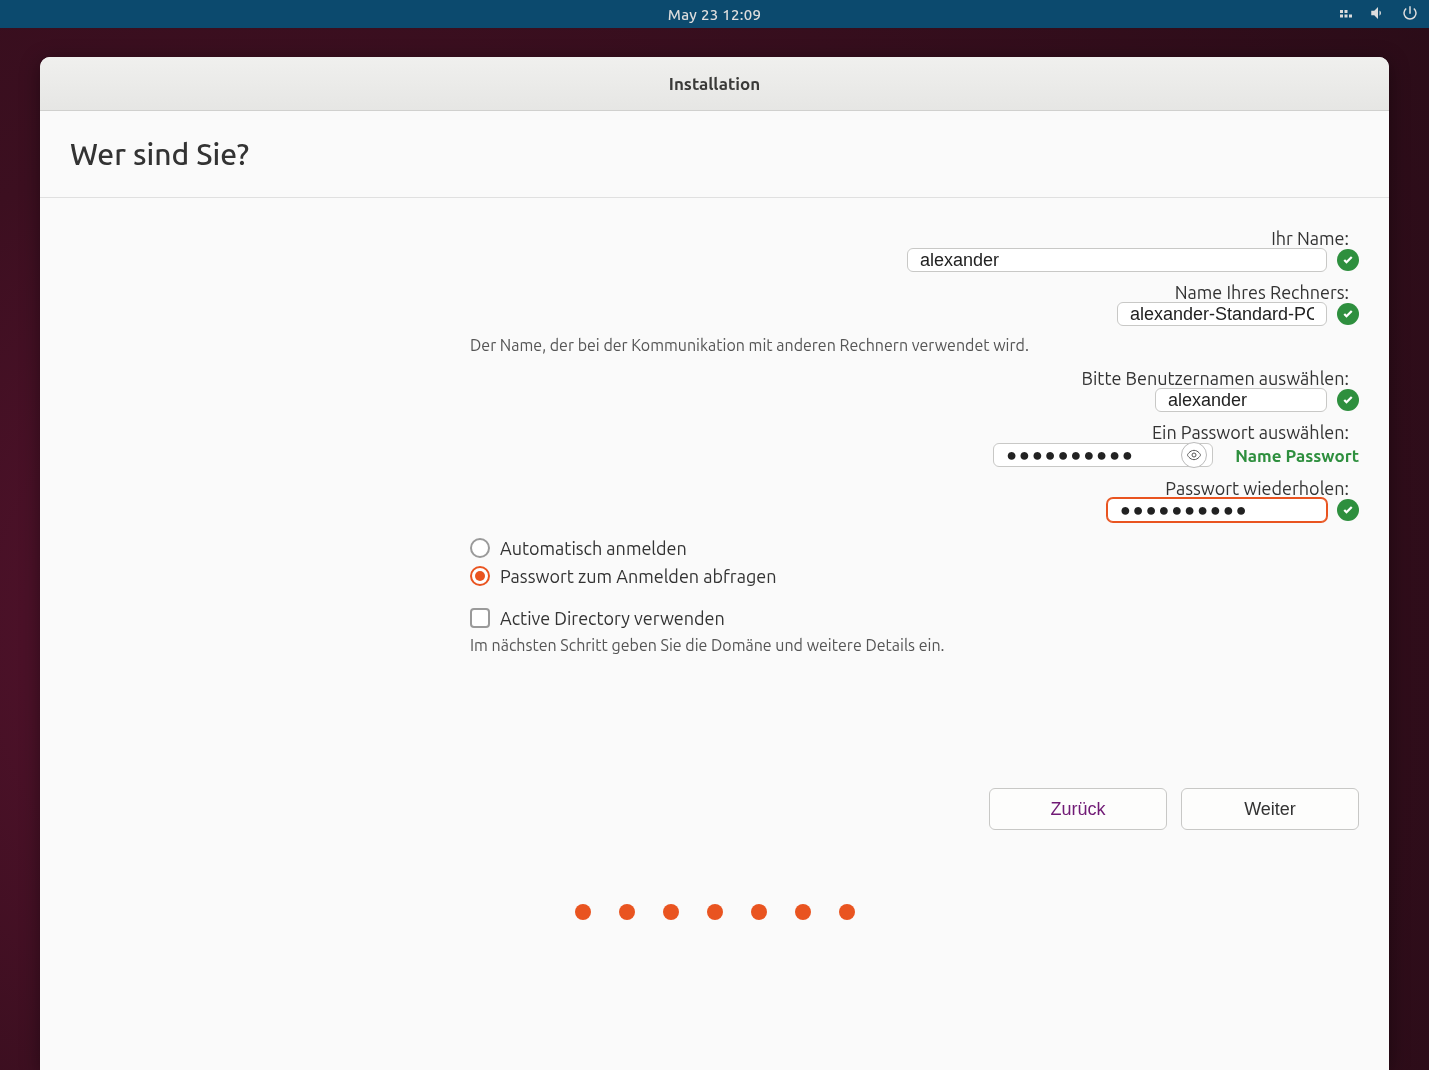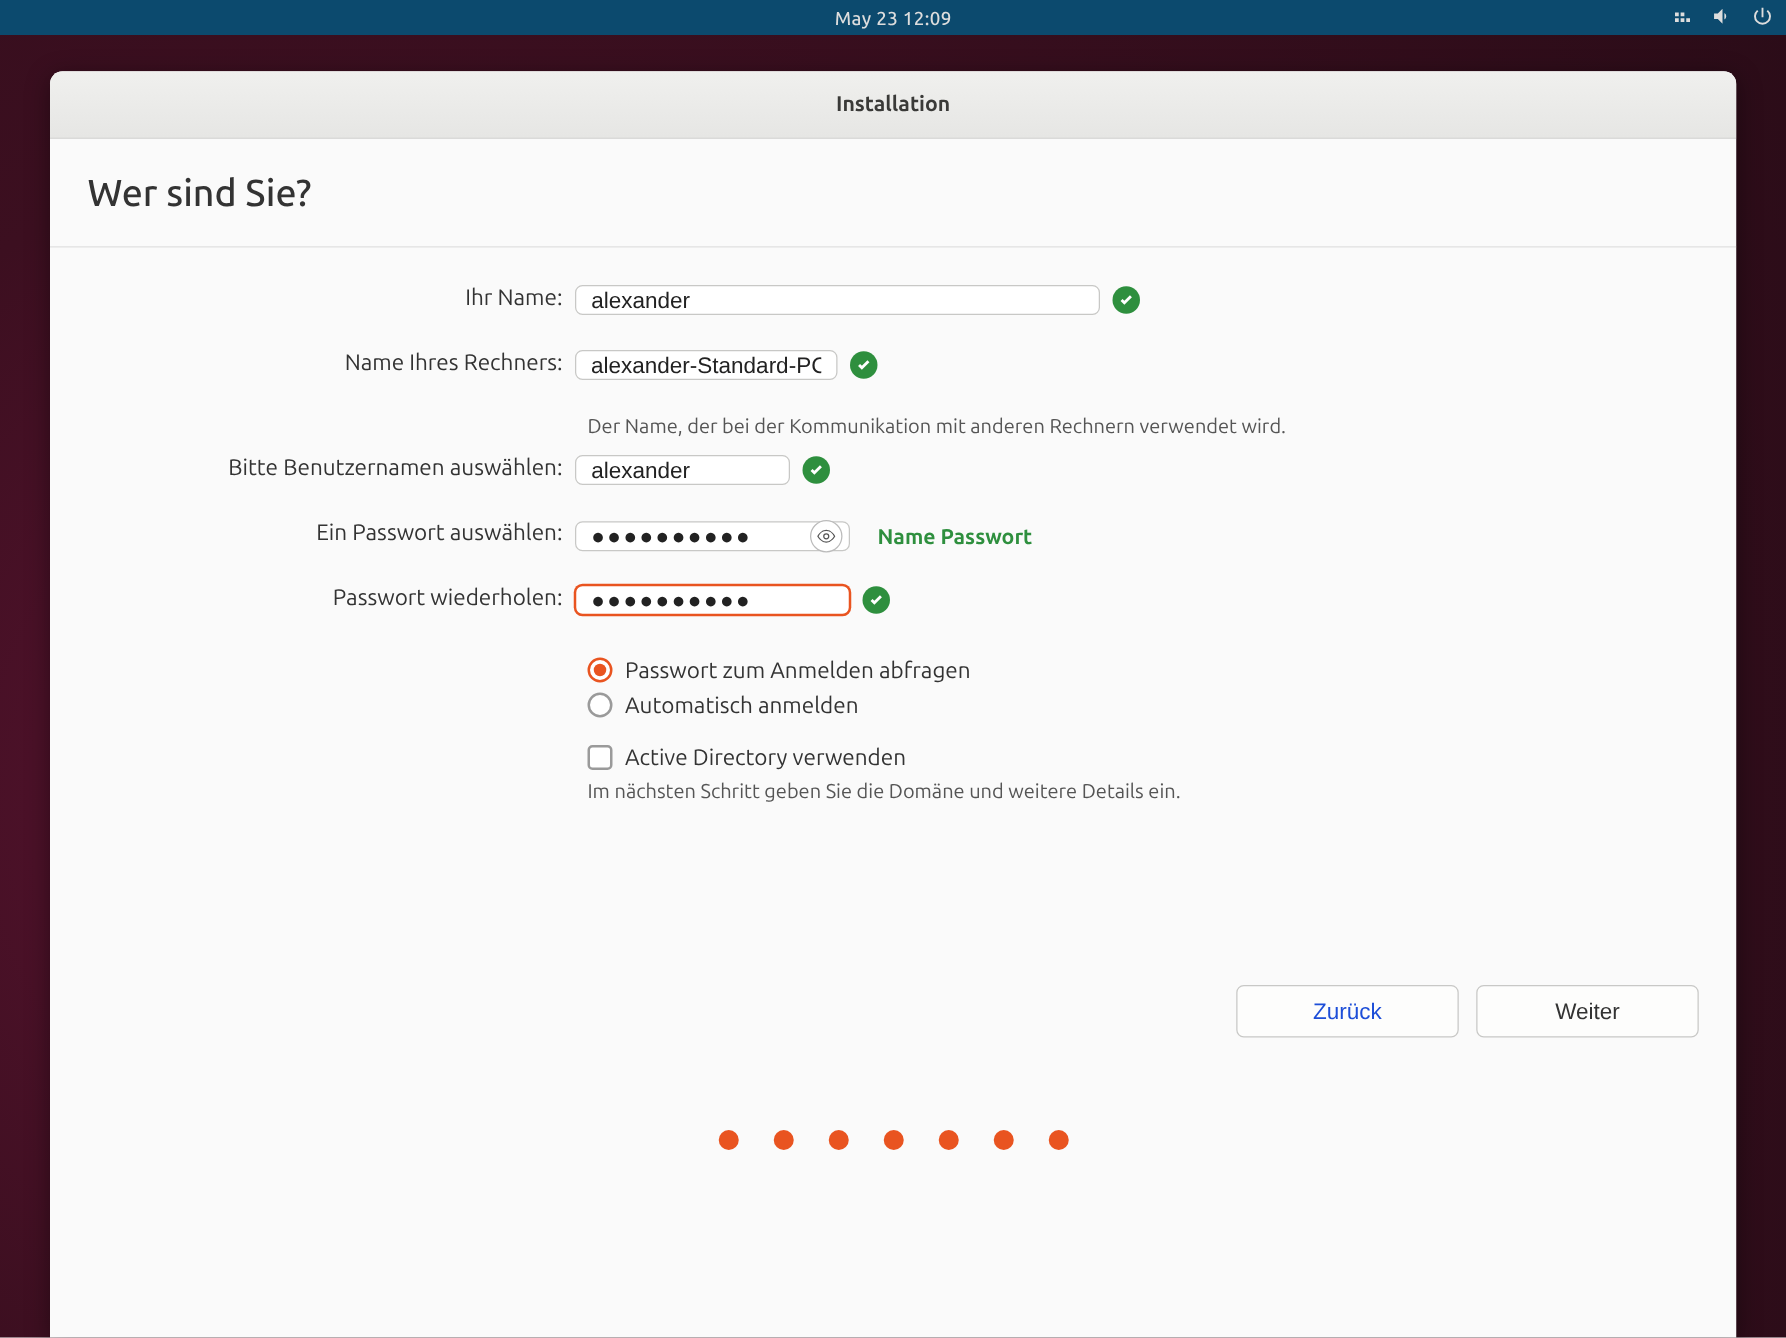--- a/index.html
+++ b/index.html
@@ -69,23 +69,24 @@
     color: #333;
     padding: 26px 30px 26px 30px;
     border-bottom: 1px solid #e0e0e0;
   }
 
   .form-area {
     padding: 30px 30px 0 30px;
   }
   .row {
     display: flex;
-    align-items: flex-start;
+    align-items: flex-end;
     margin-bottom: 10px;
     min-height: 42px;
+    flex-direction: column;
   }
   .row .label {
     width: 390px;
     text-align: right;
     padding-right: 10px;
     font-size: 18px;
     color: #333;
   }
   .row .field {
     display: flex;
@@ -186,21 +187,21 @@
     min-width: 178px;
     height: 42px;
     border: 1px solid #c8c8c6;
     border-radius: 6px;
     background: #fdfdfc;
     font-size: 18px;
     color: #333;
     cursor: pointer;
     display: inline-flex; align-items: center; justify-content: center;
   }
-  .btn.disabled { color: #1d4ed8; cursor: default; margin-left: 24px; }
+  .btn.disabled { color: #701a75; cursor: default; margin-left: 24px; }
 
   
   .dots {
     position: absolute;
     bottom: 150px;
     left: 0;
     width: 100%;
     display: flex;
     justify-content: center;
     gap: 28px;
@@ -304,26 +305,26 @@
           <span class="check-badge">
             <svg viewBox="0 0 16 16">
                 <path d="M3 8l3 3 7-7"></path>
               </svg>
           </span>
         </div>
       </div>
 
       <div style="height:6px"></div>
       <div class="radio-row">
+        <span class="radio"></span>
+        <span>Automatisch anmelden</span>
+      </div>
+      <div class="radio-row">
         <span class="radio selected"></span>
         <span>Passwort zum Anmelden abfragen</span>
-      </div>
-      <div class="radio-row">
-        <span class="radio"></span>
-        <span>Automatisch anmelden</span>
       </div>
 
       <div style="height:14px"></div>
 
       <div class="check-row">
         <span class="checkbox"></span>
         <span>Active Directory verwenden</span>
       </div>
       <div class="helper-row">
         <div class="helper helper-muted">Im nächsten Schritt geben Sie die Domäne und weitere Details ein.</div>

